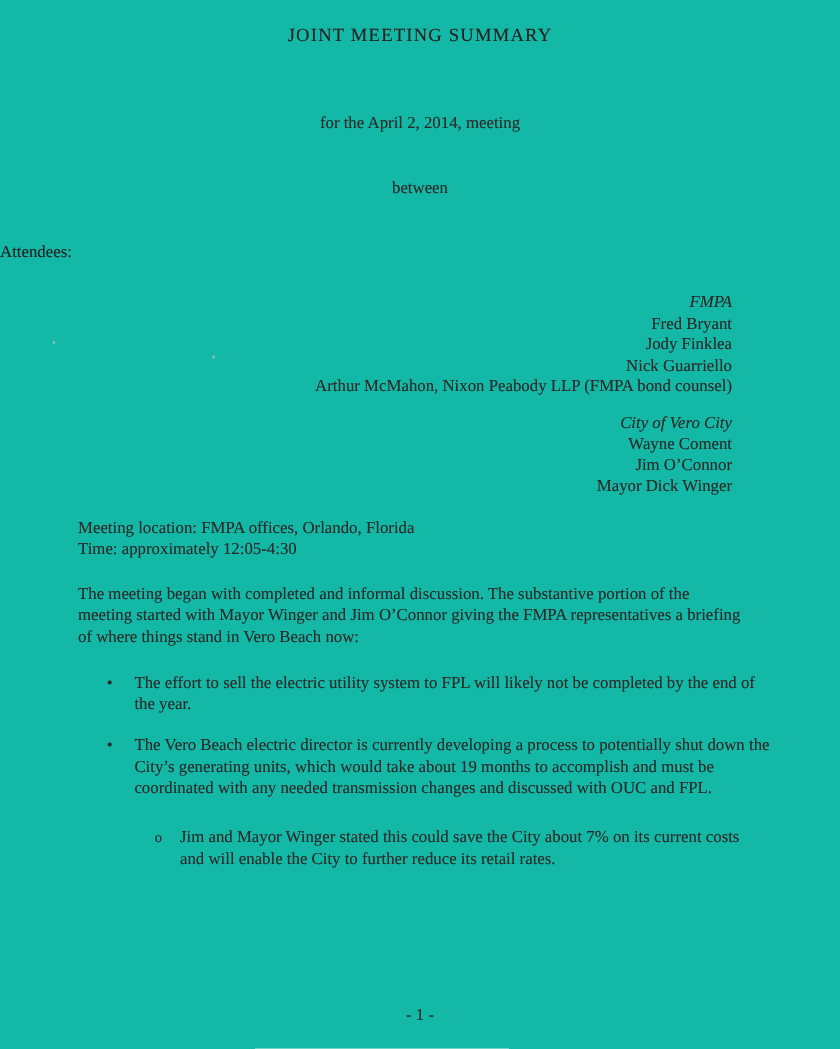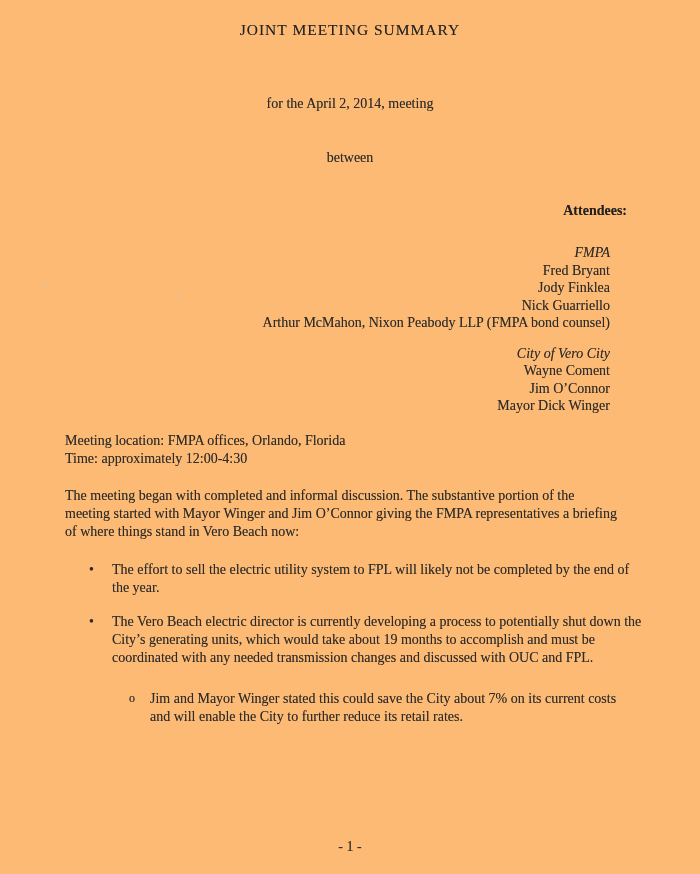--- a/index.html
+++ b/index.html
@@ -2,21 +2,21 @@
 <html><head>
 <meta charset="utf-8">
 <title>Scanned Document</title>
 <style>
   * { margin: 0; padding: 0; box-sizing: border-box; }
   html, body { background: #ffffff; }
   .page {
     position: relative;
     width: 700px;
     height: 874px;
-    background: #fdba74;
+    background: #14b8a6;
     overflow: hidden;
     font-family: "Liberation Serif", "DejaVu Serif", serif;
     font-size: 14px;
     line-height: 18px;
     color: #2c2b29;
     text-shadow: 0 0 0.5px rgba(45, 44, 42, 0.45);
     padding-top: 21px;
   }
   .doc-title {
     text-align: center;
@@ -24,22 +24,21 @@
     letter-spacing: 1px;
     color: #242321;
   }
   .center-line { text-align: center; }
   .mt-sub1 { margin-top: 56px; }
   .mt-sub2 { margin-top: 36px; }
   .mt-sub3 { margin-top: 17px; }
   .attendees-heading {
     margin-top: 35px;
     padding-right: 73px;
-    text-align: right;
-    font-weight: bold;
+    font-weight: normal;
     color: #222120;
   }
   .attendee-group {
     padding-right: 90px;
     text-align: right;
     line-height: 17.5px;
   }
   .group-fmpa { margin-top: 24px; }
   .group-city { margin-top: 13px; }
   .org-name { font-style: italic; }
@@ -119,21 +118,21 @@
 
   <div class="attendee-group group-city">
     <div class="org-name">City of Vero City</div>
     <div>Wayne Coment</div>
     <div>Jim O’Connor</div>
     <div>Mayor Dick Winger</div>
   </div>
 
   <div class="meta-block">
     <div>Meeting location: FMPA offices, Orlando, Florida</div>
-    <div>Time: approximately 12:00-4:30</div>
+    <div>Time: approximately 12:05-4:30</div>
   </div>
 
   <div class="intro-paragraph">The meeting began with completed and informal discussion. The substantive portion of the meeting started with Mayor Winger and Jim O’Connor giving the FMPA representatives a briefing of where things stand in Vero Beach now:</div>
 
   <div class="bullet-item bullet-1">
     <span class="bullet-marker">•</span>
     <span>The effort to sell the electric utility system to FPL will likely not be completed by the end of the year.</span>
   </div>
 
   <div class="bullet-item bullet-2">

